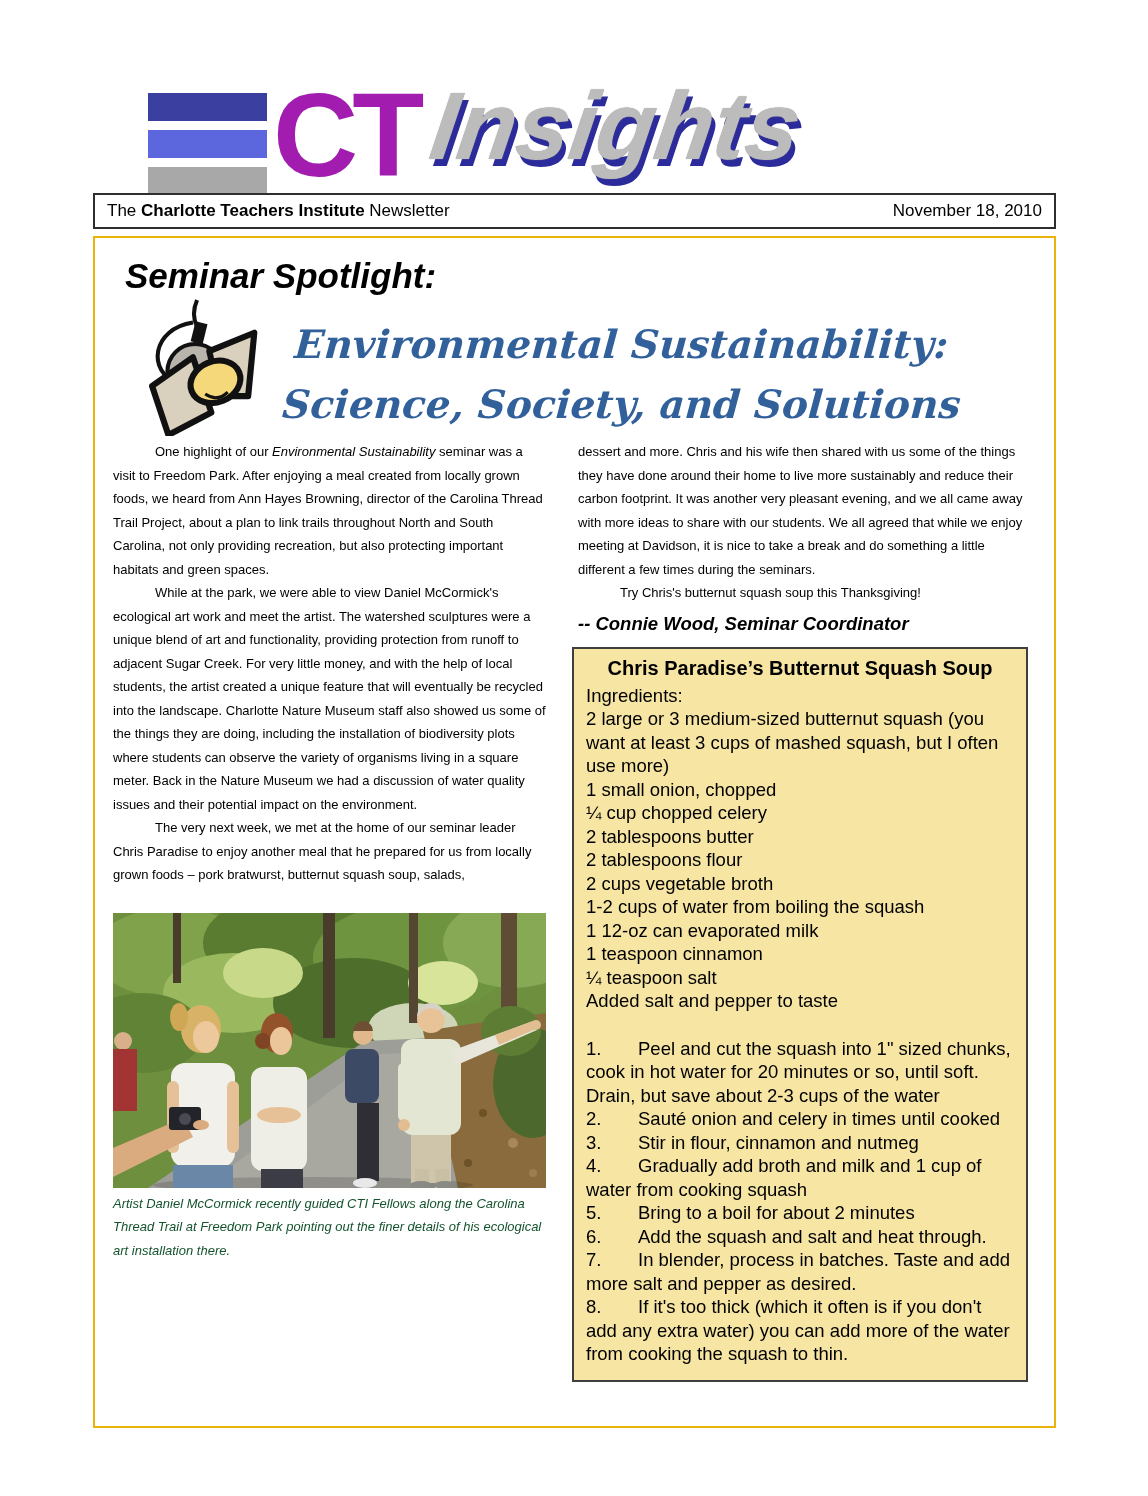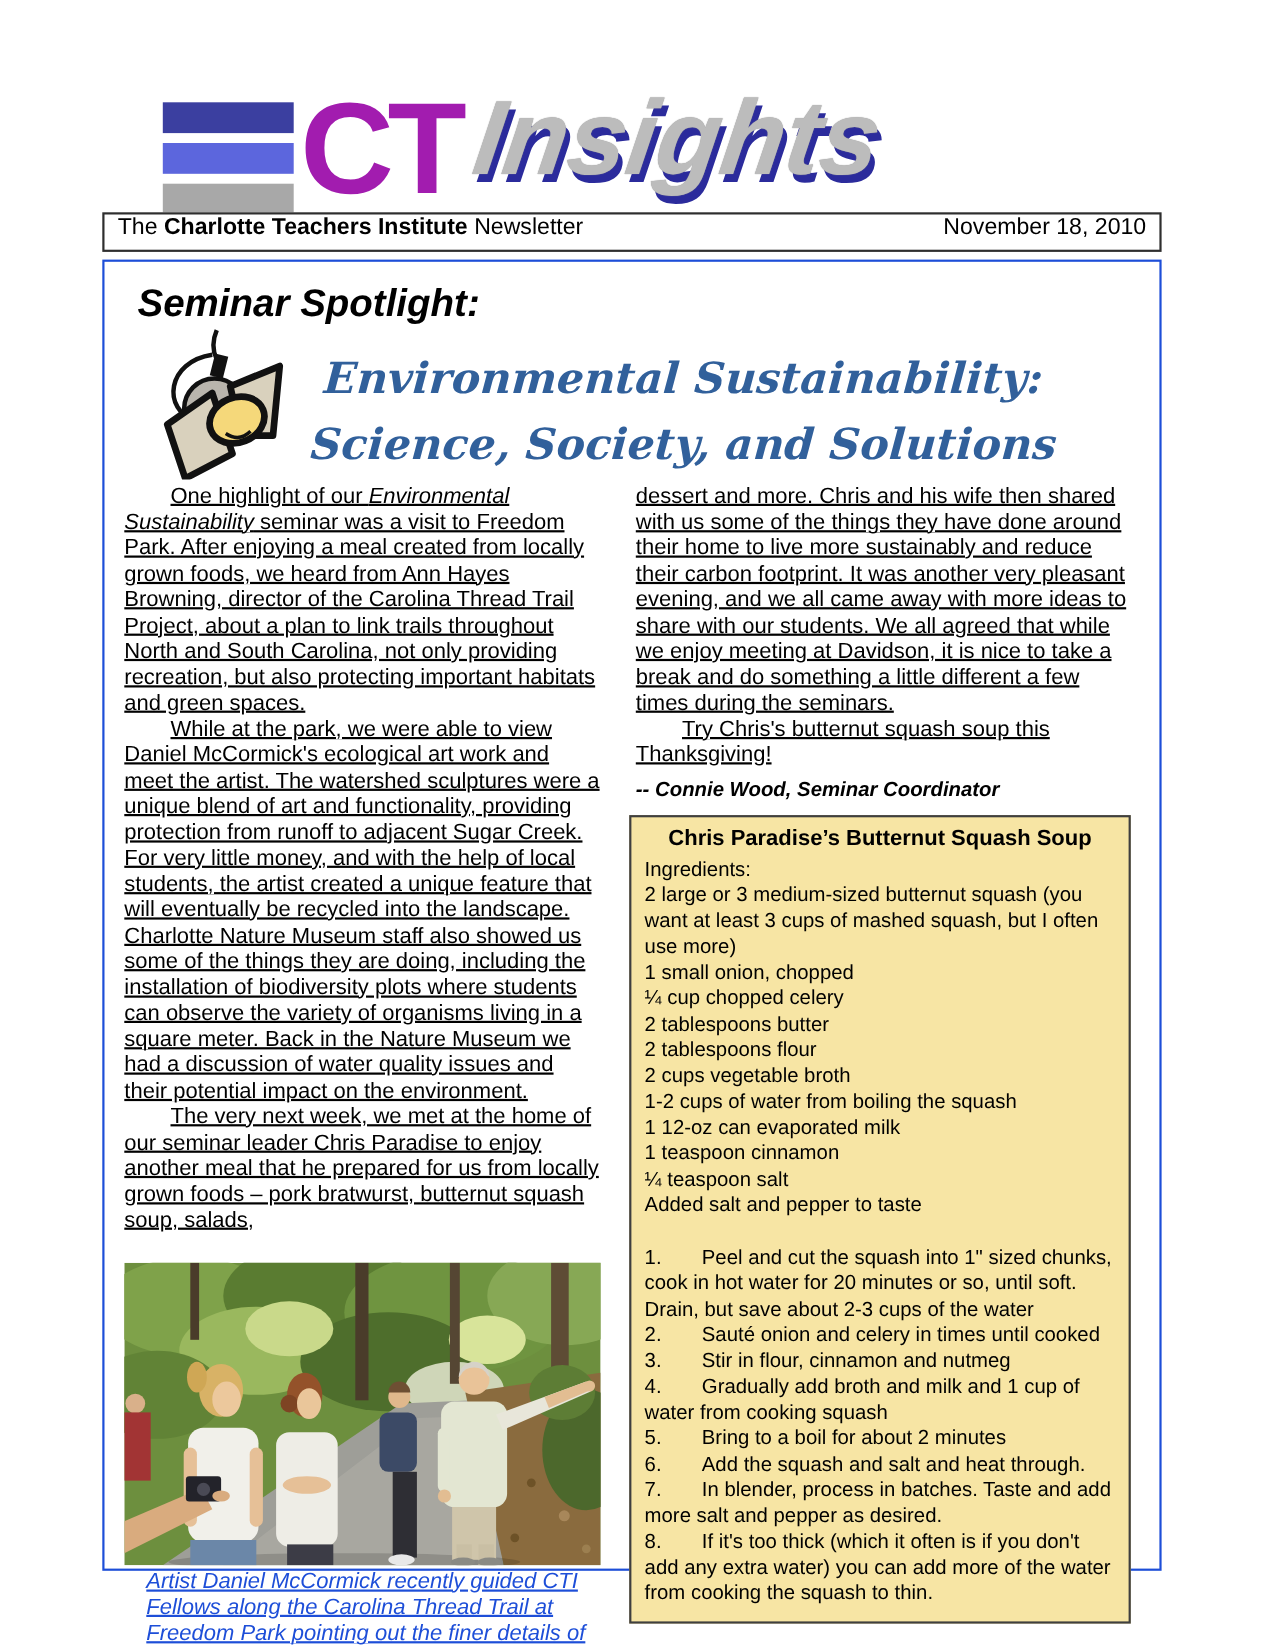--- a/index.html
+++ b/index.html
@@ -25,58 +25,57 @@
     position:relative; margin-left:14px; margin-top:-12px;
     font-style:italic; font-weight:bold; font-size:96px; line-height:1.1;
     transform:skewX(-8deg); white-space:nowrap;
   }
   .logo-insights .shadow { position:absolute; left:5px; top:7px; color:#2b2b9c; }
   .logo-insights .front  { position:relative; color:#bcbcbc; text-shadow:0 0 1px #8f8f8f; }
 
   
   .news-bar {
     position:absolute; left:93px; top:193px; width:963px; height:36px;
-    border:2px solid #2e2e2e; display:flex; 
-    justify-content:space-between; padding:0 12px; font-size:21px; background:#fff;
+    border:2px solid #2e2e2e; display:flex; align-items:center;
+    justify-content:space-between; padding:0 12px; font-size:17px; background:#fff;
   }
   .news-bar b { font-weight:bold; }
 
   
   .main-box {
     position:absolute; left:93px; top:236px; width:963px; height:1192px;
-    border:2px solid #1d4ed8; background:#fff;
+    border:2px solid #eab308; background:#fff;
     padding:14px 30px 24px 18px;
   }
   .spotlight-heading {
     font-size:35px; font-weight:bold; font-style:italic; letter-spacing:0px;
     margin:4px 0 2px 12px;
   }
   .spotlight-row { display:flex; align-items:flex-start; }
   .spotlight-icon { width:128px; height:138px; flex:0 0 auto; margin-left:18px; }
   .seminar-titles { flex:1; text-align:center; padding-top:16px; padding-right:40px; }
   .script-line {
     font-family:"DejaVu Serif", serif; font-style:italic; font-weight:bold;
     color:#31609b; font-size:39px; line-height:1.55; transform:skewX(-4deg);
     white-space:nowrap;
   }
 
   
   .columns { display:flex; gap:32px; margin-top:4px; }
   .col-left  { width:433px; }
   .col-right { width:446px; }
-  .col p { font-size:20px; line-height:23.5px;text-decoration:underline; }
+  .col p { font-size:13px; line-height:23.5px; }
   .indent { text-indent:42px; }
   .byline { text-align:left; font-weight:bold; font-style:italic; font-size:18.5px; margin-top:8px; padding-right:8px; }
 
   
   .park-photo { width:433px; height:275px; display:block; margin-top:26px; }
   .photo-caption {
     font-style:italic; font-size:18px; line-height:24px; margin-top:4px;
-    color:#1d4ed8;
-    margin-left:20px;
+    color:#14532d;
   }
 
   
   .recipe-box {
     margin-top:12px; margin-left:-6px; width:456px;
     background:#f7e5a4; border:2px solid #3f3f3f;
     padding:8px 12px 14px 12px;
   }
   .recipe-title { text-align:center; font-weight:bold; font-size:20px; margin-bottom:4px; }
   .recipe-box .line { font-size:18.5px; line-height:23.5px; }

